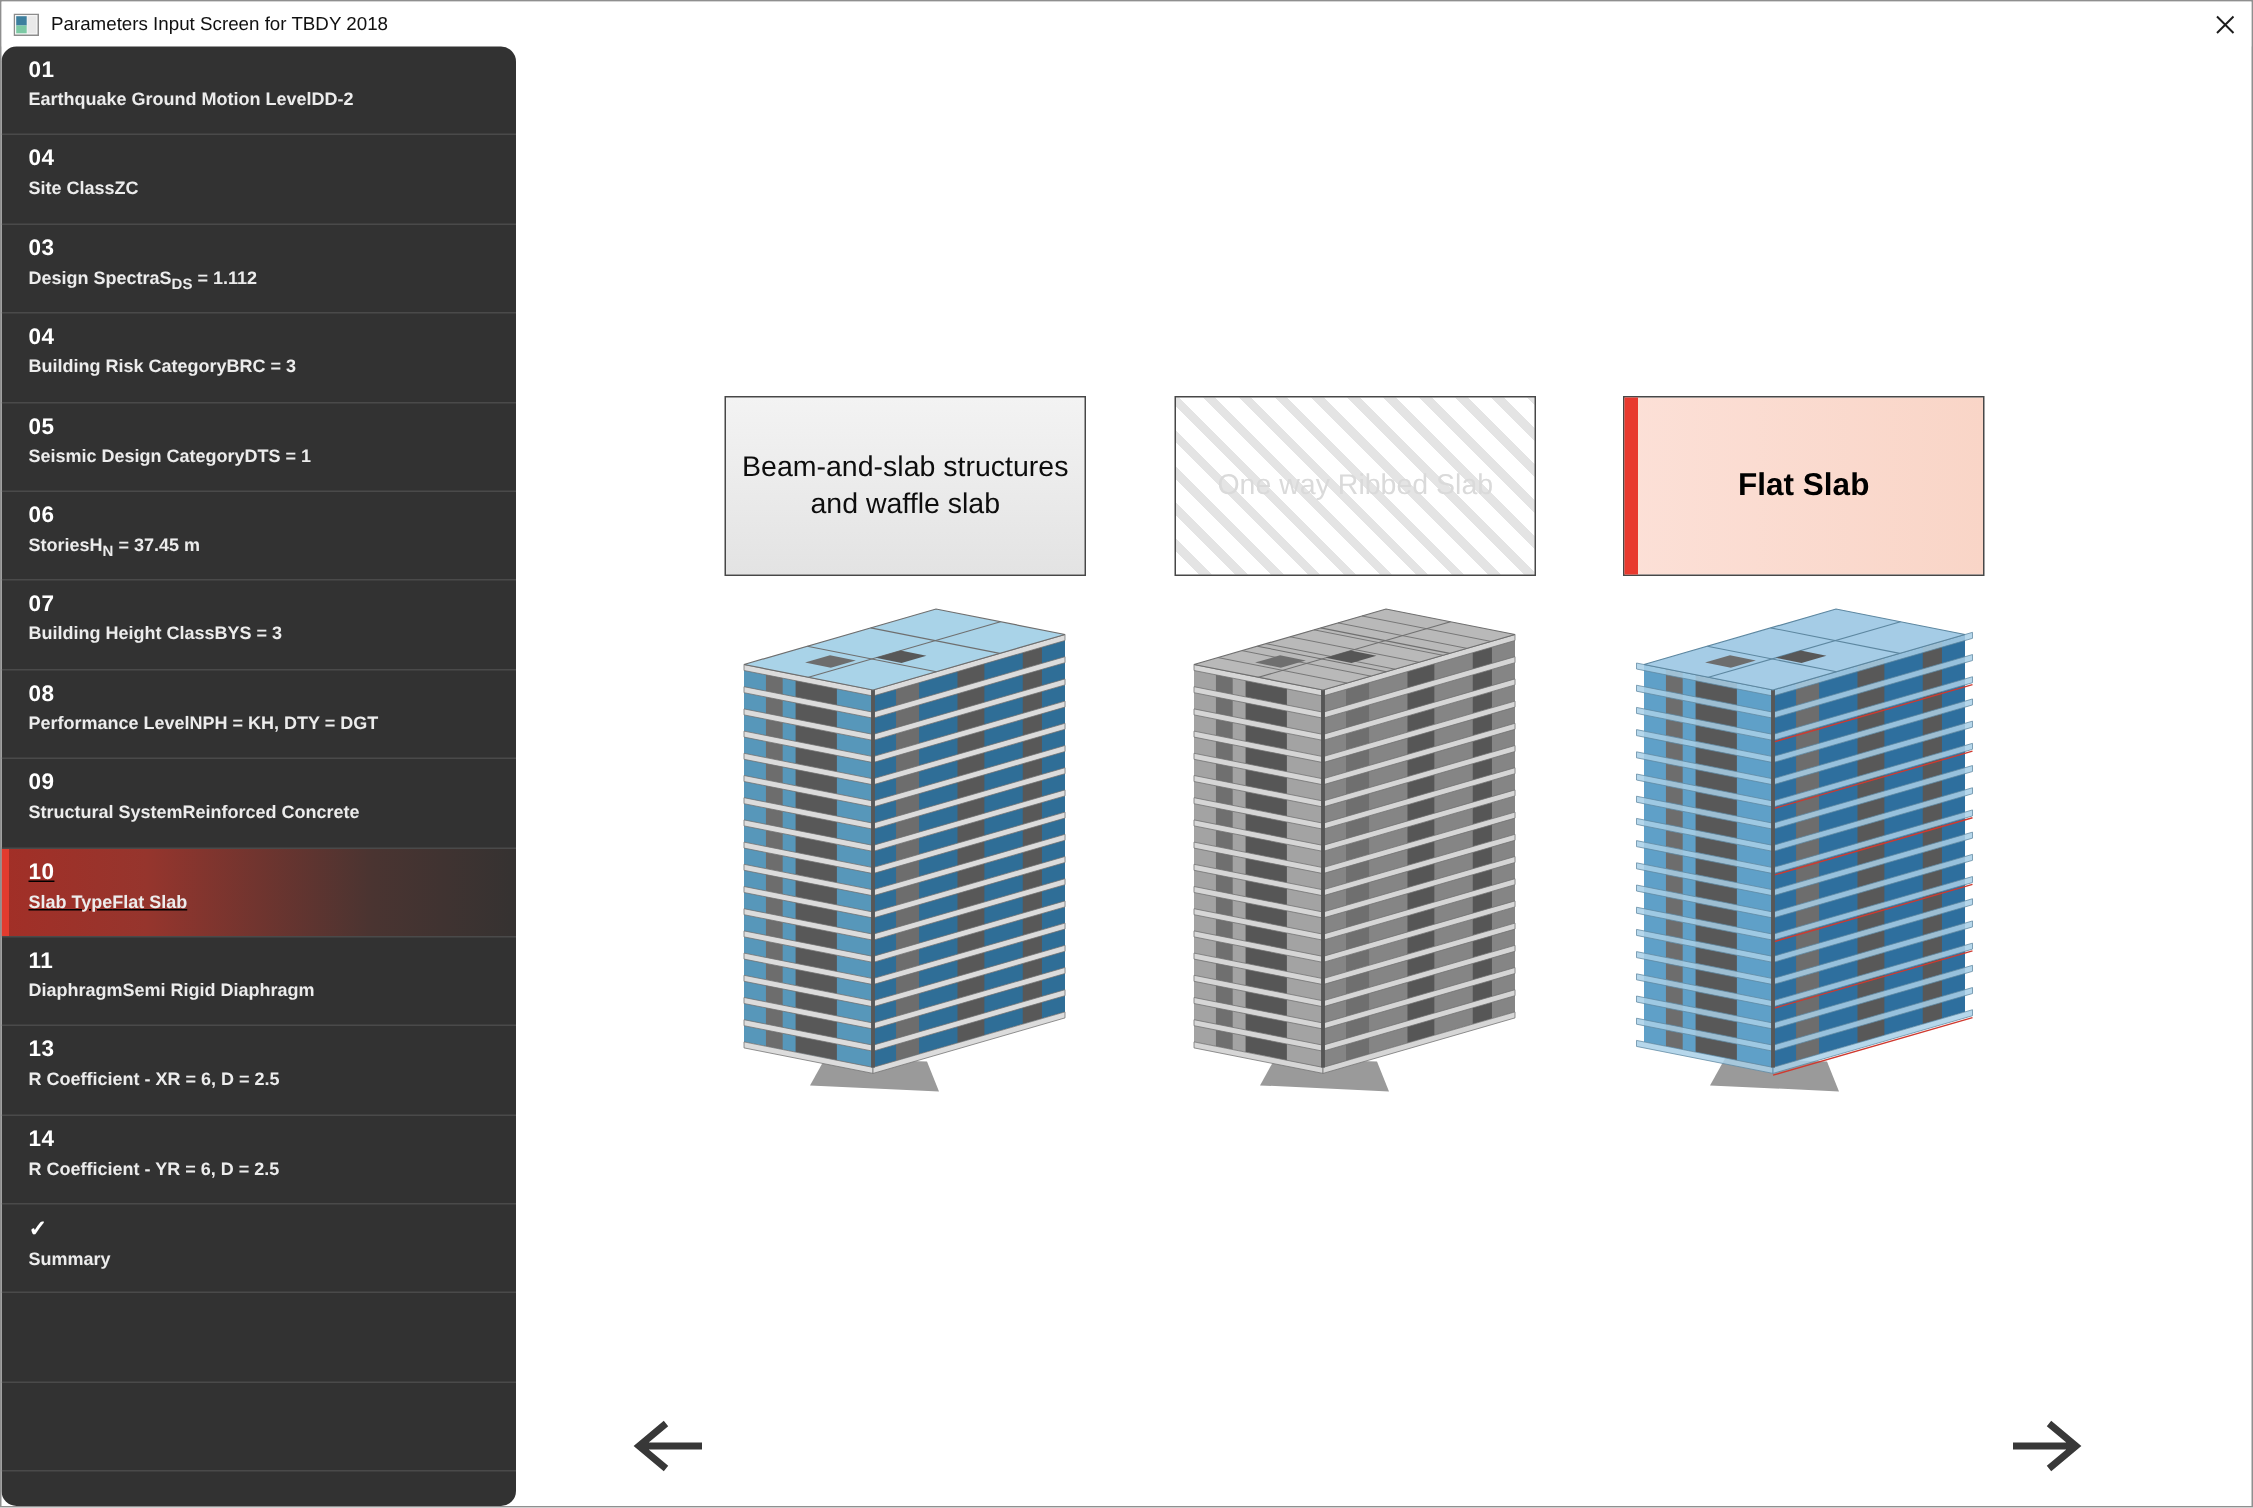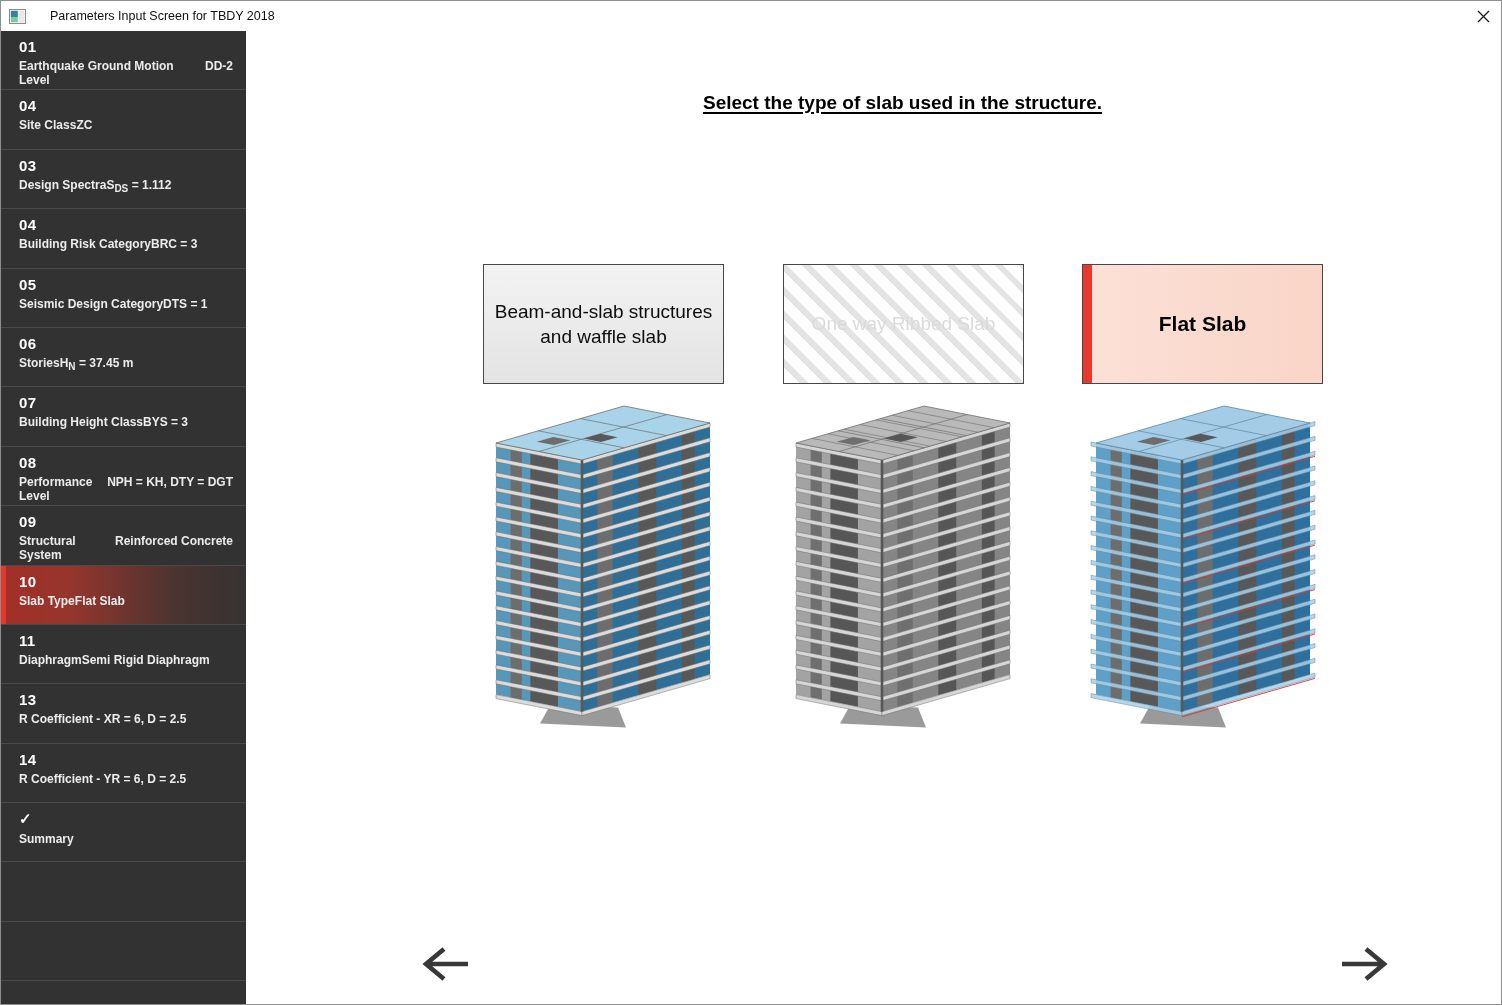--- a/index.html
+++ b/index.html
@@ -6,36 +6,37 @@
   html,body { background:#cfcfcf; }
   #window {
     position:relative; width:1502px; height:1005px; background:#ffffff;
     border:1px solid #8f8f8f; overflow:hidden;
     font-family:"Liberation Sans", sans-serif;
   }
   
   .titlebar { position:absolute; top:0; left:0; right:0; height:30px; background:#fff;
     display:flex; align-items:center; }
   .title-icon { margin-left:8px; width:17px; height:15px; flex:0 0 auto; }
-  .title-text { margin-left:24px; font-size:12.5px; color:#101010; }
+  .title-text { margin-left:8px; font-size:12.5px; color:#101010; }
   .close-btn { position:absolute; right:8px; top:5px; width:20px; height:20px;
     display:flex; align-items:center; justify-content:center; cursor:pointer; }
   
-  .sidebar { position:absolute; top:30px; left:0; width:245px; bottom:0;
-    background:#323232; display:flex; flex-direction:column; overflow:hidden; }
+  .sidebar { position:absolute; top:30px; left:0; width:343px; bottom:0;
+    background:#323232; display:flex; flex-direction:column; overflow:hidden;border-radius:10px; }
   .side-item { flex:0 0 59.4px; border-bottom:1px solid #4a4a4a;
     padding:7px 13px 0 18px; position:relative; cursor:pointer; }
   .side-item.empty { cursor:default; }
   .side-num { font-size:15px; font-weight:bold; color:#ffffff; letter-spacing:.3px; }
   .side-row { display:flex; align-items:baseline; margin-top:4px; }
   .side-label { font-size:12px; font-weight:bold; color:#ececec; }
   .side-value { font-size:12px; font-weight:bold; color:#ececec; white-space:nowrap; }
   .side-value sub { font-size:10px; }
   .side-item.selected {
     background:linear-gradient(90deg,#a22f27 0%,#96352d 28%,#4a3431 72%,#353231 100%);
+    text-decoration:underline;
   }
   .side-item.selected::before {
     content:""; position:absolute; left:0; top:0; bottom:0; width:5px; background:#e23b2e;
   }
   
   .heading { position:absolute; left:303px; right:0; top:91px; text-align:center;
     font-size:19px; font-weight:bold; color:#000;
     text-decoration:underline; text-decoration-thickness:2px; text-underline-offset:3px; }
   .card { position:absolute; top:263px; width:241px; height:120px;
     border:1px solid #474747; display:flex; align-items:center; justify-content:center;
@@ -167,21 +168,20 @@
         <div class="side-num">✓</div>
         <div class="side-row">
           <span class="side-label">Summary</span>
           <span class="side-value"></span>
         </div>
       </div>
       <div class="side-item empty"></div>
       <div class="side-item empty"></div>
     </div>
 
-  <div class="heading">Select the type of slab used in the structure.</div>
 
   <div class="card card-normal" style="left:482px">
     <span class="card-label">Beam-and-slab structures and waffle slab</span>
   </div>
   <div class="card card-disabled" style="left:782px">
     <span class="card-label">One way Ribbed Slab</span>
   </div>
   <div class="card card-selected" style="left:1081px">
     <span class="card-label">Flat Slab</span>
   </div>

